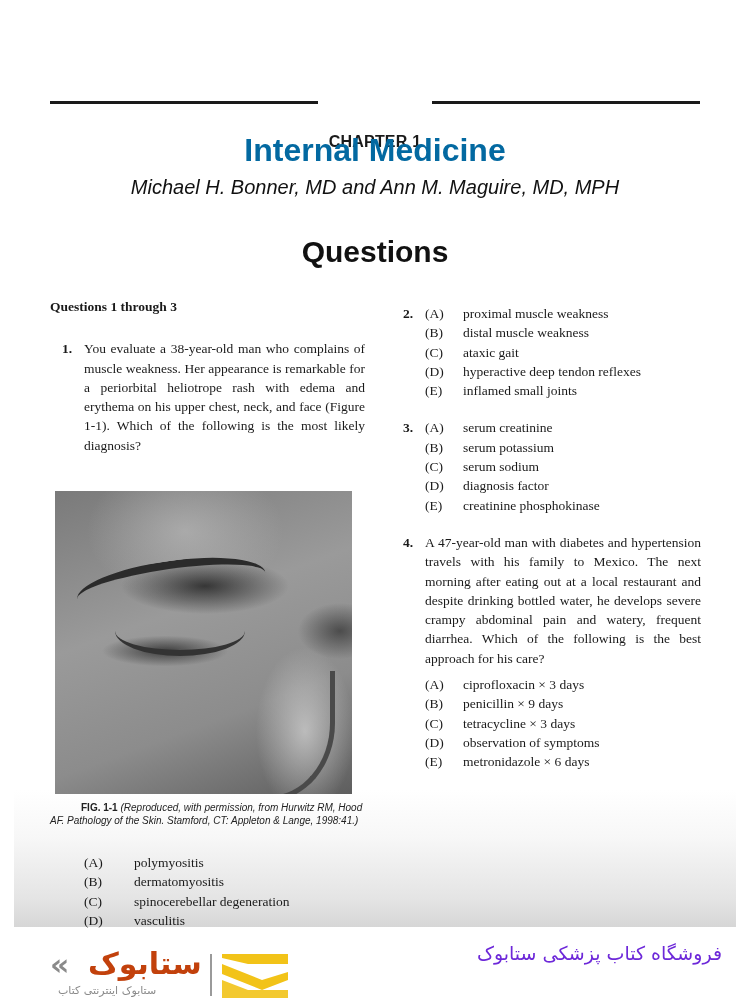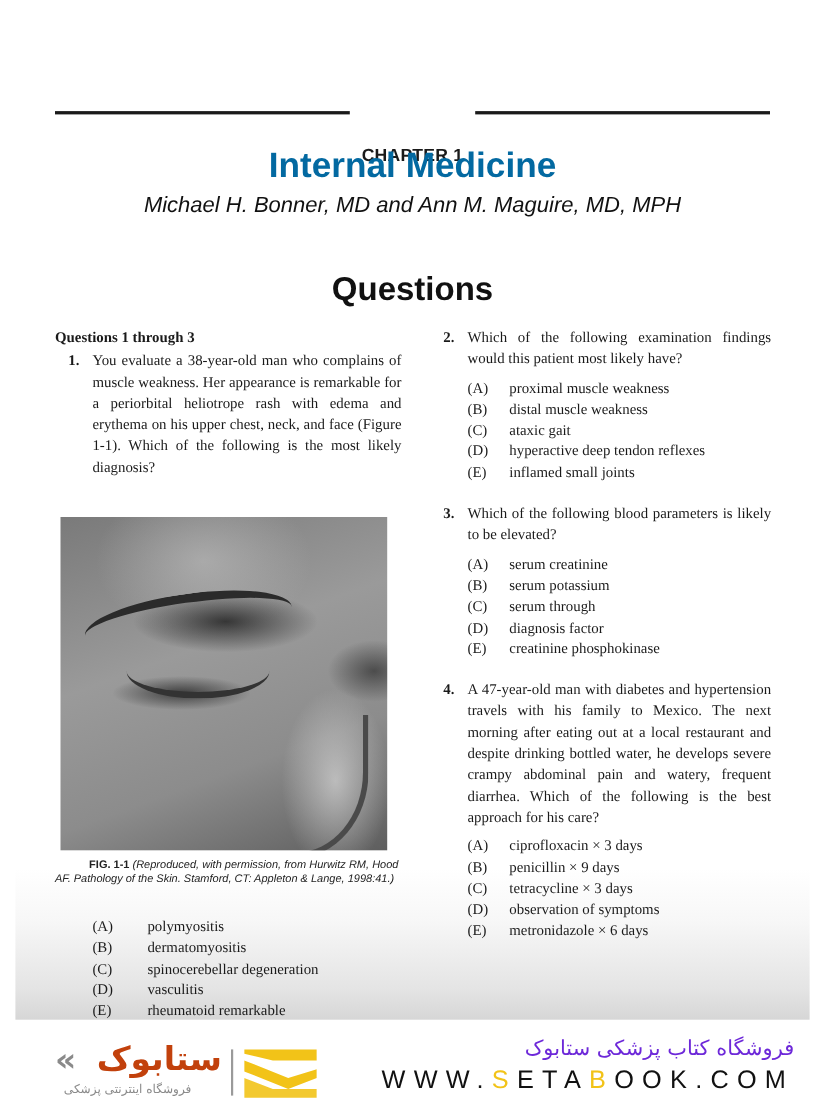--- a/index.html
+++ b/index.html
@@ -27,28 +27,28 @@
     font-family: "Liberation Sans", sans-serif; font-weight: bold; font-size: 32px; line-height: 40px;
     color: #0369a1;
   }
   .authors {
     position: absolute; left: 0; width: 750px; top: 173px; text-align: center;
     font-family: "Liberation Sans", sans-serif; font-style: italic; font-size: 20px; line-height: 28px;
     color: #111;
   }
   .section-head {
     position: absolute; left: 0; width: 750px; top: 232px; text-align: center;
-    font-family: "Liberation Sans", sans-serif; font-size: 30px; line-height: 40px; color: #111; margin-top: 12px;
+    font-family: "Liberation Sans", sans-serif; font-size: 30px; line-height: 40px; color: #111;
   }
 
   .col { position: absolute; font-size: 13.5px; line-height: 19.3px; }
   .col.left { left: 50px; top: 297px; width: 315px; }
   .col.right { left: 403px; top: 297px; width: 298px; }
 
-  .group-head { font-weight: bold; font-size: 13.5px; margin-bottom: 2px; }
+  .group-head { font-weight: bold; font-size: 13.5px; margin-bottom: 23px; }
 
   .q { position: relative; padding-left: 22px; text-align: justify; }
   .col.left .q { margin-left: 12px; }
   .q .num { position: absolute; left: 0; top: 0; font-weight: bold; }
 
   .options { list-style: none; margin-top: 7px; }
   .options li { position: relative; padding-left: 60px; height: 19.3px; white-space: nowrap; }
   .options li .letter { position: absolute; left: 22px; top: 0; }
   .col.left .options.fig li { padding-left: 84px; }
   .col.left .options.fig li .letter { left: 34px; }
@@ -148,40 +148,38 @@
     <li><span class="letter">(C)</span><span>spinocerebellar degeneration</span></li>
     <li><span class="letter">(D)</span><span>vasculitis</span></li>
     <li><span class="letter">(E)</span><span>rheumatoid remarkable</span></li>
   </ul>
 </div>
 
 <div class="col right">
   <div class="block">
     <div class="q">
       <span class="num">2.</span>
-      <span>Which of the following examination findings would this patient most likely have?</span>
     </div>
     <ul class="options">
       <li><span class="letter">(A)</span><span>proximal muscle weakness</span></li>
       <li><span class="letter">(B)</span><span>distal muscle weakness</span></li>
       <li><span class="letter">(C)</span><span>ataxic gait</span></li>
       <li><span class="letter">(D)</span><span>hyperactive deep tendon reflexes</span></li>
       <li><span class="letter">(E)</span><span>inflamed small joints</span></li>
     </ul>
   </div>
 
   <div class="block">
     <div class="q">
       <span class="num">3.</span>
-      <span>Which of the following blood parameters is likely to be elevated?</span>
     </div>
     <ul class="options">
       <li><span class="letter">(A)</span><span>serum creatinine</span></li>
       <li><span class="letter">(B)</span><span>serum potassium</span></li>
-      <li><span class="letter">(C)</span><span>serum through</span></li>
+      <li><span class="letter">(C)</span><span>serum sodium</span></li>
       <li><span class="letter">(D)</span><span>diagnosis factor</span></li>
       <li><span class="letter">(E)</span><span>creatinine phosphokinase</span></li>
     </ul>
   </div>
 
   <div class="block">
     <div class="q">
       <span class="num">4.</span>
       <span>A 47-year-old man with diabetes and hypertension travels with his family to Mexico. The next morning after eating out at a local restaurant and despite drinking bottled water, he develops severe crampy abdominal pain and watery, frequent diarrhea. Which of the following is the best approach for his care?</span>
     </div>
@@ -192,25 +190,24 @@
       <li><span class="letter">(D)</span><span>observation of symptoms</span></li>
       <li><span class="letter">(E)</span><span>metronidazole × 6 days</span></li>
     </ul>
   </div>
 </div>
 
 <div class="footer">
   <div class="logo">
     <span class="arrows">«</span>
     <span class="brand">ستابوک</span>
-    <span class="tag">فروشگاه اینترنتی پزشکی</span>
+    <span class="tag">ستابوک اینترنتی کتاب</span>
     <span class="divider"></span>
     <svg class="emblem" viewBox="0 0 66 50">
       <polygon points="0,4 66,4 66,14 26,14 0,8" fill="#f2c318"></polygon>
       <polygon points="0,14 40,30 66,22 66,30 40,40 0,24" fill="#f2c318"></polygon>
       <polygon points="0,30 26,40 66,40 66,48 0,48" fill="#f2c318" opacity="0.9"></polygon>
     </svg>
   </div>
   <div class="shop">
     <div class="fa">فروشگاه کتاب پزشکی ستابوک</div>
-    <div class="url"><span>WWW.</span><span class="accent">S</span><span>ETA</span><span class="accent">B</span><span>OOK.COM</span></div>
   </div>
 </div>
 
 </body></html>

